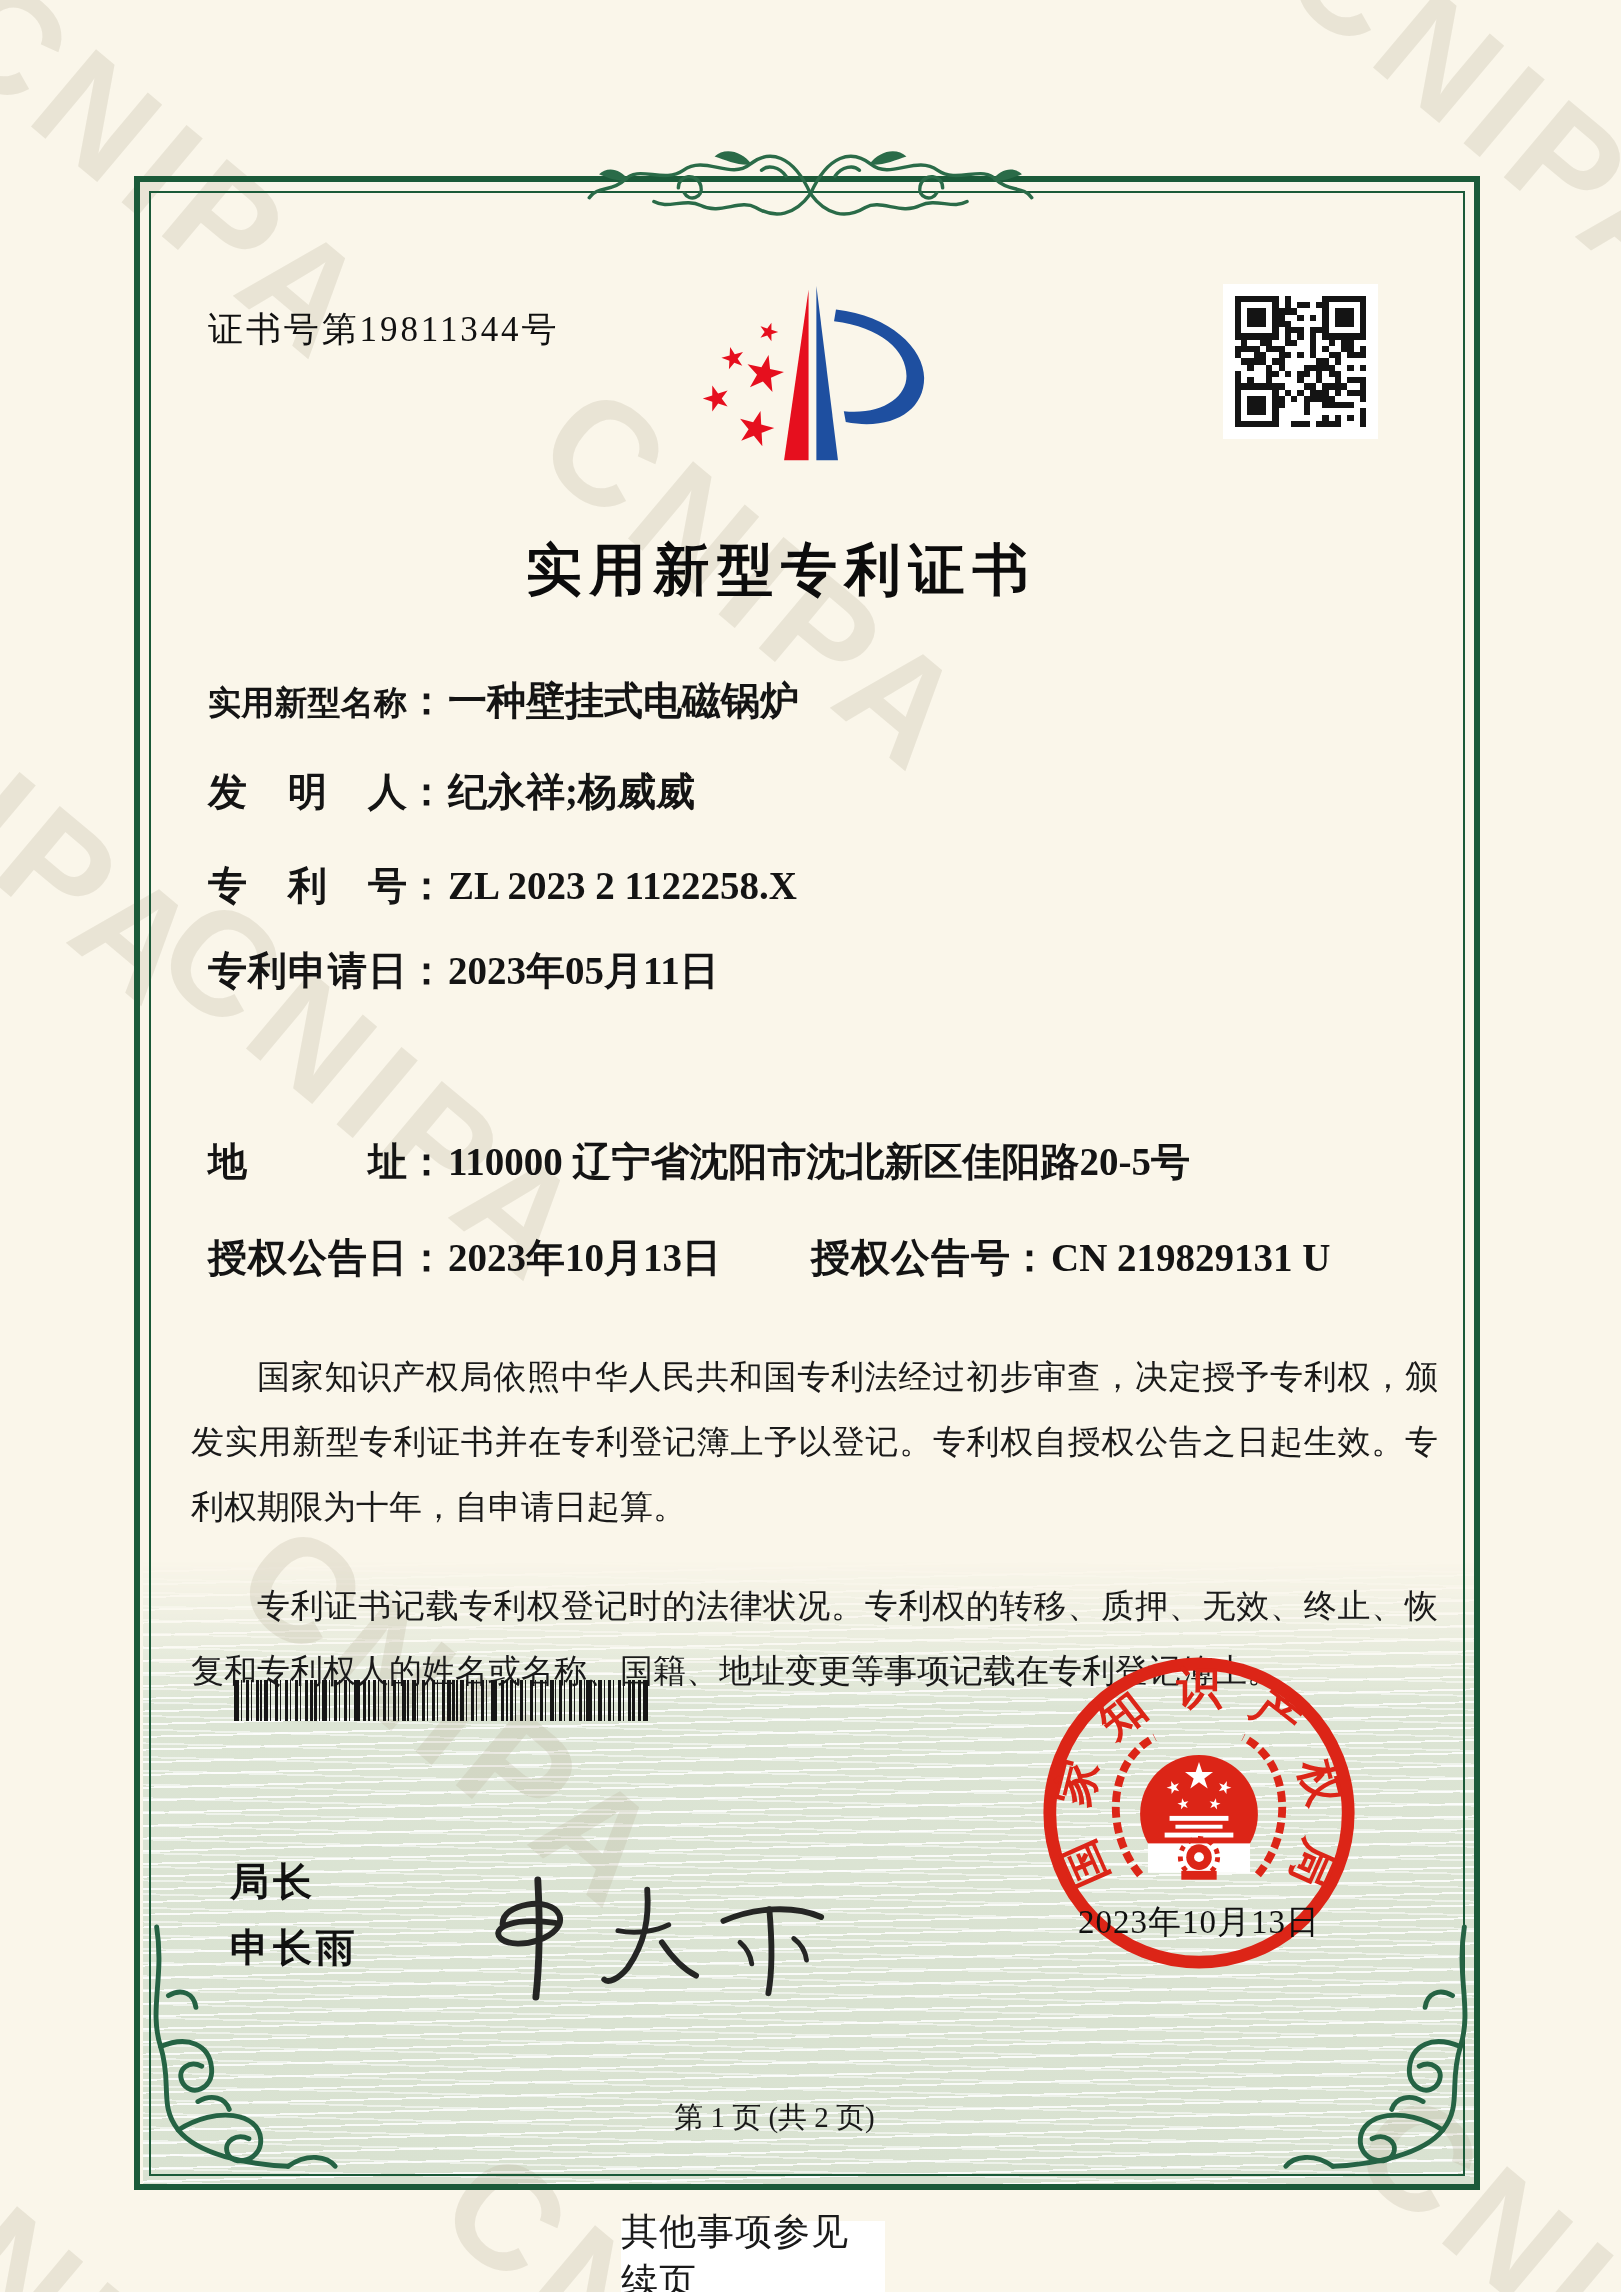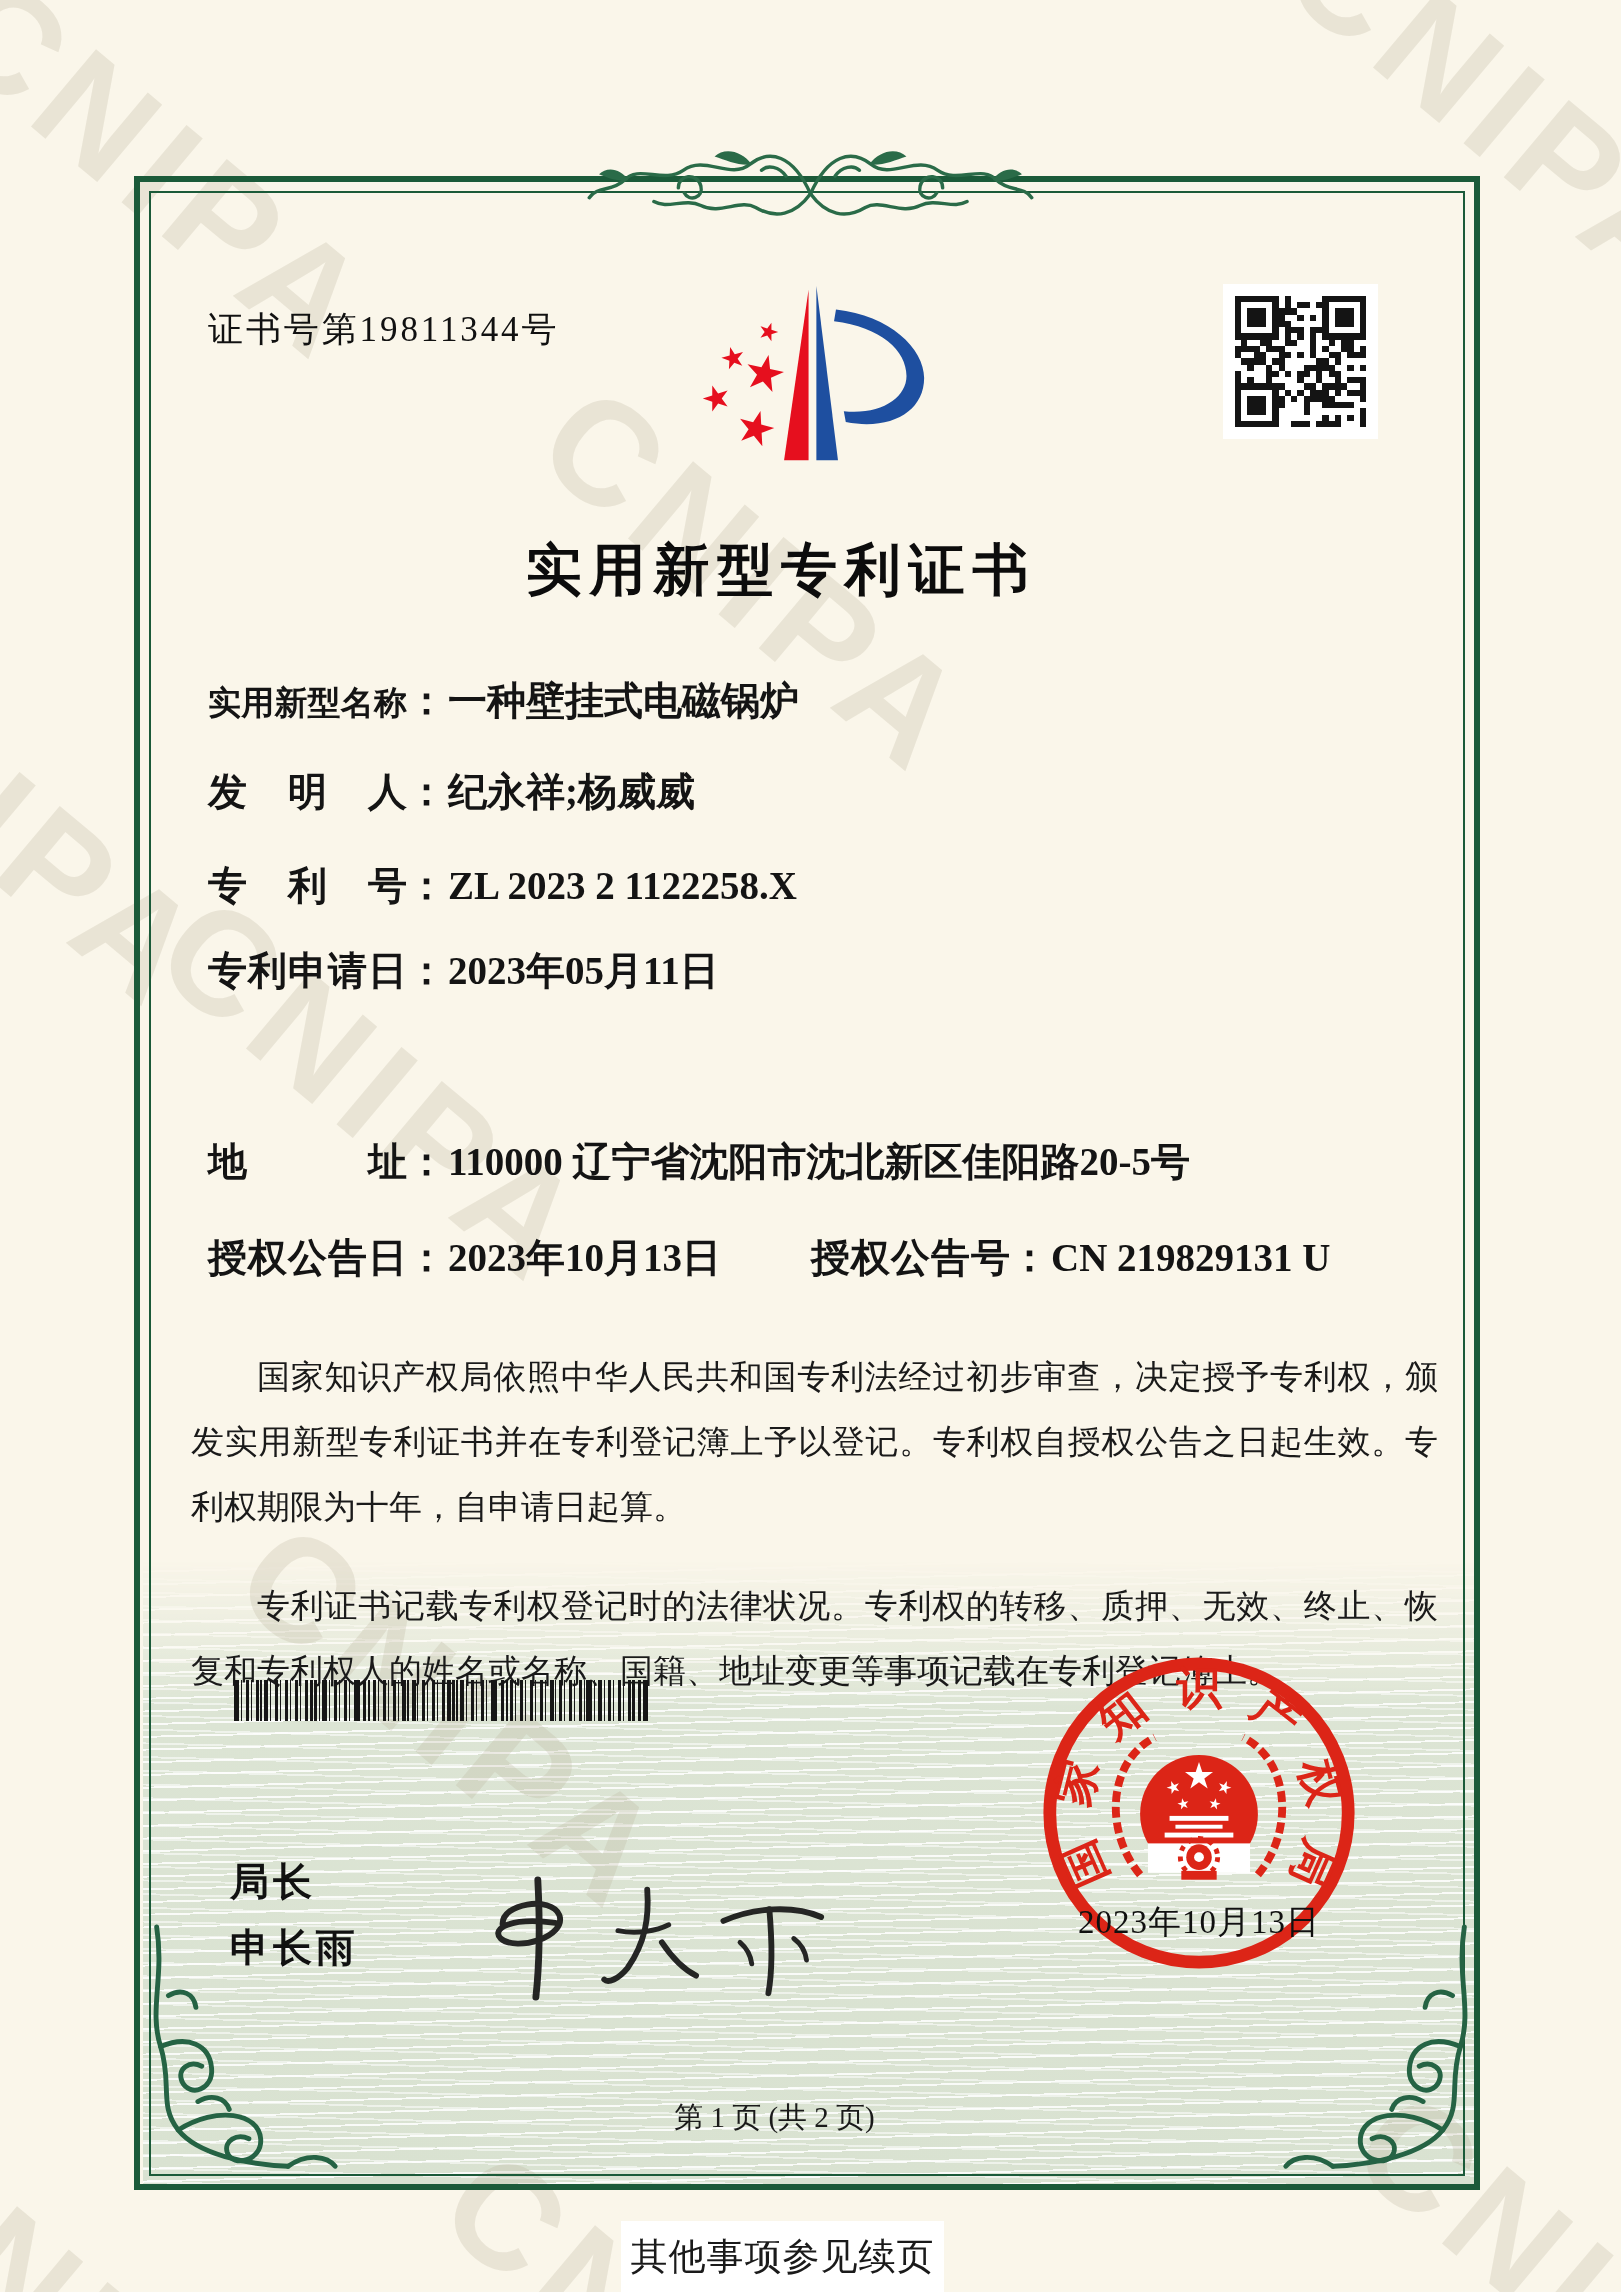--- a/index.html
+++ b/index.html
@@ -60,21 +60,21 @@
   .signer-name{position:absolute;left:230px;top:1921px;font-family:"Liberation Sans","DejaVu Sans",sans-serif;
       font-weight:bold;font-size:39px;letter-spacing:3.9px;color:#111;z-index:5;}
   .signature{position:absolute;left:461px;top:1874px;z-index:5;}
   .seal{position:absolute;left:1039px;top:1651px;z-index:6;}
   .seal-char{font-size:46px;font-weight:bold;fill:#dc2517;font-family:"Liberation Serif","DejaVu Serif",serif;}
   .seal-date{position:absolute;left:1039px;top:1900px;width:320px;text-align:center;
       font-size:33px;color:#101010;letter-spacing:1px;z-index:7;}
 
   .page-info{position:absolute;left:0;top:2098px;width:1549px;text-align:center;
       font-size:29px;color:#1a1a1a;z-index:5;}
-  .cont-box{position:absolute;left:621px;top:2221px;width:323px;height:72px;background:#fff;z-index:5;
+  .cont-box{position:absolute;left:621px;top:2221px;width:264px;height:72px;background:#fff;z-index:5;
       display:flex;align-items:center;justify-content:center;}
   .cont-note{font-size:37px;color:#1a1a1a;letter-spacing:1px;}
 </style>
 </head>
 <body>
 
 <div class="page">
 
   <div class="band"></div>
 

